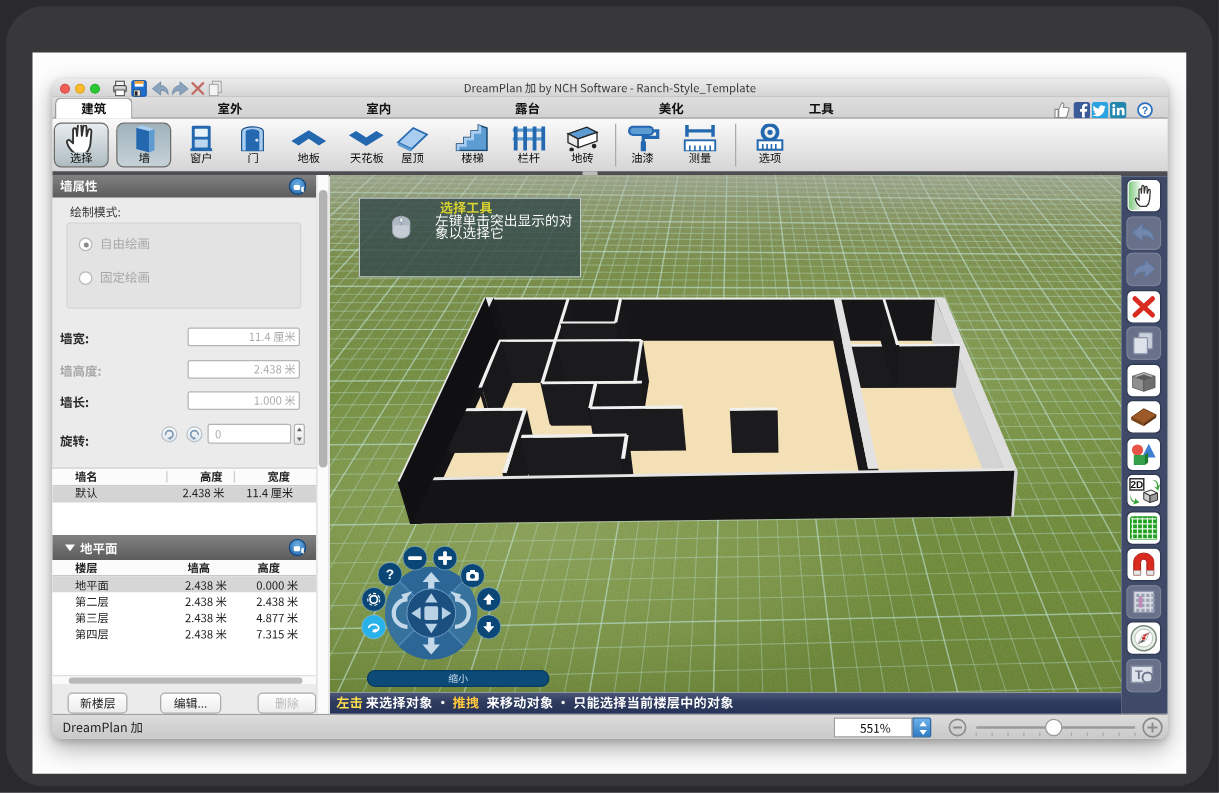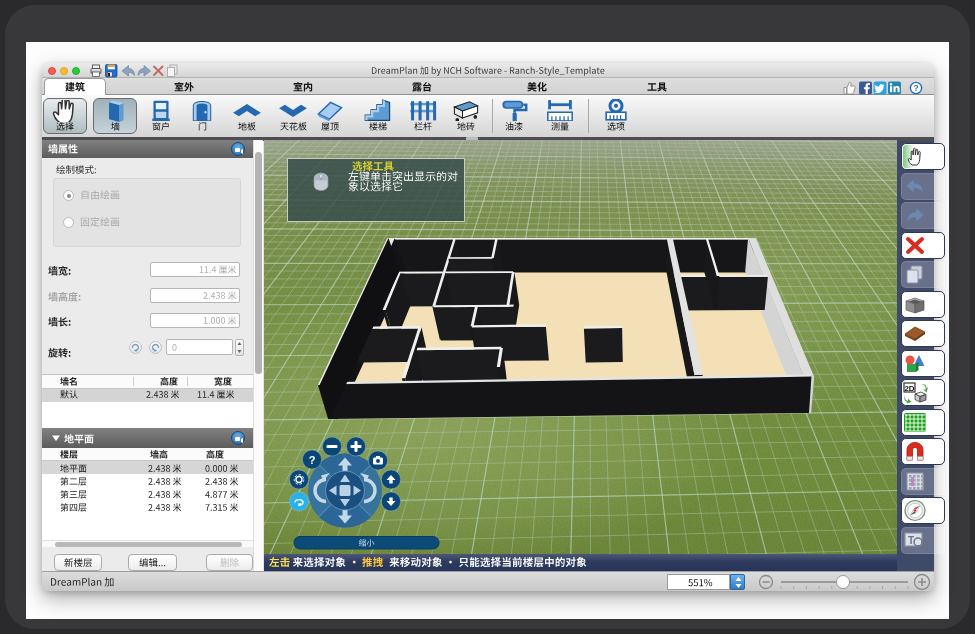--- a/index.html
+++ b/index.html
@@ -28,21 +28,21 @@
 .radio{position:absolute;left:11px;width:11px;height:11px;border-radius:50%;background:#fdfdfd;border:1px solid #b9b9b9}
 .finput{position:absolute;left:108px;width:90px;height:15px;background:#fff;border:1px solid #b5b5b5;border-radius:2px;font-size:9px;color:#ababab;text-align:right;line-height:13px;padding-right:4px}
 .rotbtn{position:absolute;width:13px;height:13px;border-radius:50%;background:linear-gradient(#fdfdfd,#dde4ea);border:1px solid #b9c2ca;color:#7a97b6;font-size:9px;text-align:center;line-height:12px}
 .tbl{position:absolute;left:0;width:211px;background:#fff;font-size:9px;color:#222}
 .tblhead{height:13px;border-bottom:1px solid #c8c8c8;background:#fbfbfb;font-weight:bold}
 .trow{height:13px}
 .btn{position:absolute;height:17px;background:linear-gradient(#fff,#ececec);border:1px solid #ababab;border-radius:4px;font-size:9.5px;color:#222;text-align:center;line-height:15px}
 
 .vp{position:absolute;left:222px;top:77px;width:633px;height:431px;overflow:hidden}
 .rtools{position:absolute;left:855px;top:78px;width:37px;height:430px;background:#3e4a68}
-.rbtn{position:absolute;left:4px;width:44px;height:27px;border-radius:5px;background:#fff;border:1px solid #2e3850}
+.rbtn{position:absolute;left:4px;width:28px;height:27px;border-radius:5px;background:#fff;border:1px solid #2e3850}
 .rbtn.dis{background:rgba(255,255,255,0.22);border:1px solid rgba(255,255,255,0.12)}
 .msgbar{position:absolute;left:222px;top:491px;width:633px;height:17px;background:linear-gradient(#4d5878,#2e3b5e 45%,#273459);color:#fff;font-size:10px;font-weight:bold;line-height:17px;white-space:nowrap}
 .bottombar{position:absolute;left:0;top:508px;width:892px;height:20px;background:linear-gradient(#dcdcdc,#c9c9c9);border-top:1px solid #9f9f9f;border-radius:0 0 7px 7px}
 .tooltip{position:absolute;left:23px;top:18px;width:178px;height:64px;background:rgba(52,75,75,0.82);border:1.5px solid #c4ccc4;color:#fff;font-size:10.5px}
 .zoomdd{position:absolute;left:625px;top:2px;width:63px;height:16px;background:#fff;border:1px solid #9b9b9b;font-size:9.5px;text-align:center;line-height:15px;color:#111}
 .zoomarr{position:absolute;left:688px;top:2px;width:15px;height:16px;background:linear-gradient(#6db2ec,#2f7cc4);border:1px solid #2a66a0;border-radius:0 2px 2px 0;color:#fff;font-size:7px;text-align:center;line-height:7px}
 </style></head>
 <body>
 <div id="stage">
 <div class="frame"></div>

